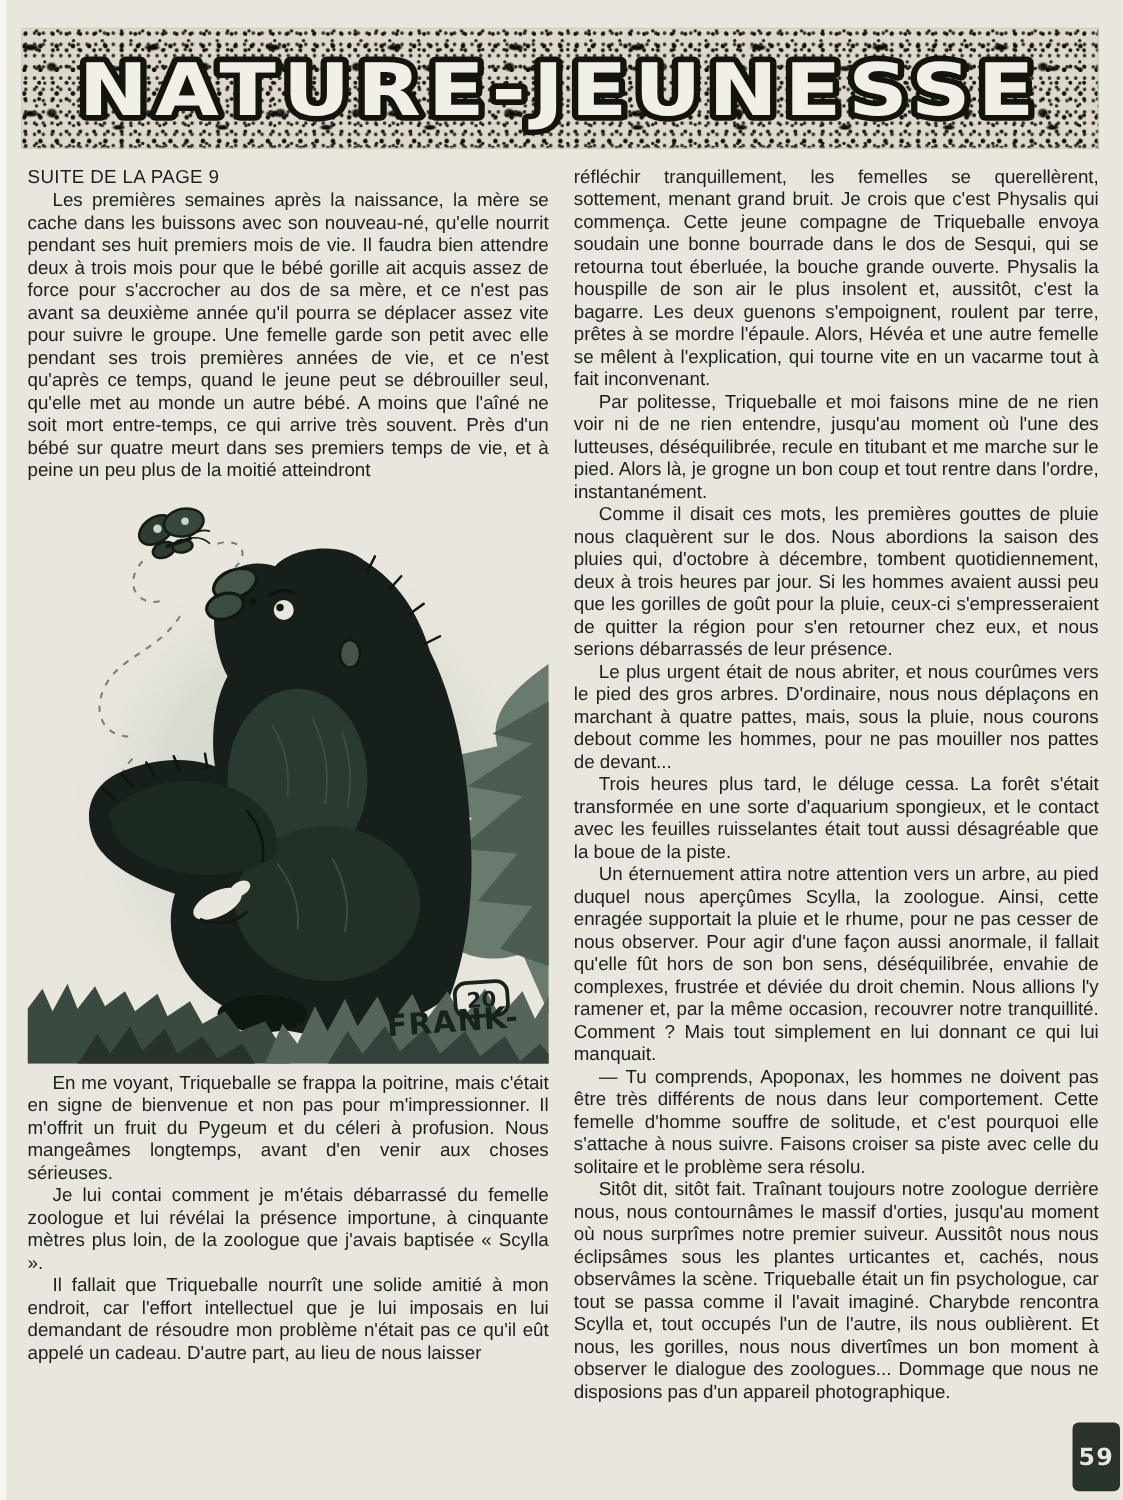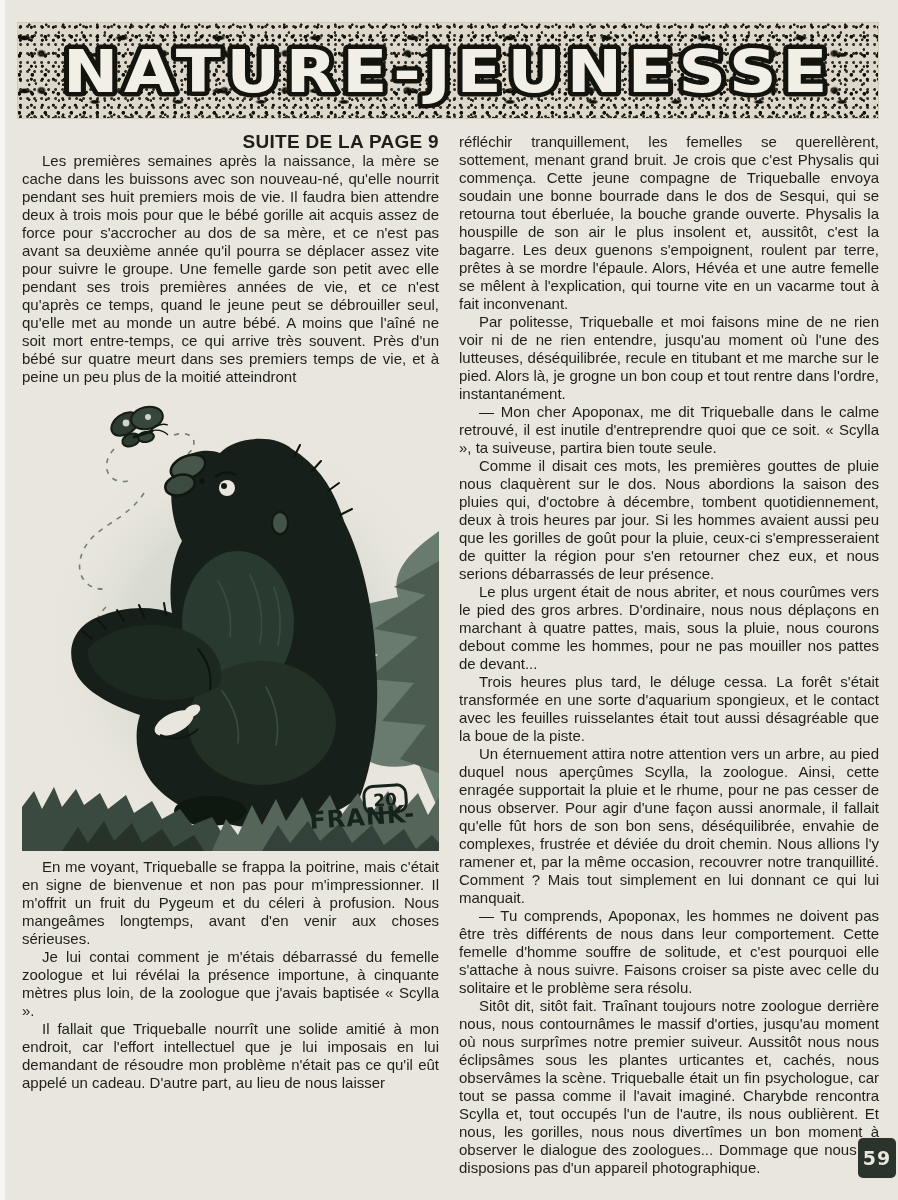--- a/index.html
+++ b/index.html
@@ -36,29 +36,29 @@
   
   .col{
     position:absolute;top:133px;color:#1e1e1c;
     font-size:15px;line-height:18px;text-align:justify;
   }
   .col-left{left:17px;width:417px;}
   .col-right{left:454px;width:420px;}
   .para{margin:0;text-indent:20px;}
   .para.noindent{text-indent:0;}
   .section-head{
-    margin:0 0 1px 0;font-size:19px;font-weight:bold;letter-spacing:.3px;
-    text-align:right;
+    margin:0 0 1px 0;font-size:15px;font-weight:normal;letter-spacing:.3px;
+    text-align:left;
   }
   
   .figure{margin:5px 0 7px 0;}
   .figure svg{display:block;width:417px;height:460px;}
   .sig-text{font-family:"DejaVu Sans",sans-serif;font-weight:bold;fill:#18221c;}
   .page-badge{
-    position:absolute;left:853px;top:1138px;width:38px;height:40px;
+    position:absolute;left:853px;top:1138px;width:38px;height:55px;
     background:#2b332d;border-radius:5px;
     display:flex;align-items:center;justify-content:center;
     color:#e9e6dd;font-weight:bold;font-size:19px;letter-spacing:1px;
     font-family:"DejaVu Sans",sans-serif;
     text-shadow:0 0 1px #10150f;
   }
 </style>
 </head>
 <body>
 
@@ -195,21 +195,20 @@
         <p class="para">En me voyant, Triqueballe se frappa la poitrine, mais c'était en signe de bienvenue et non pas pour m'impressionner. Il m'offrit un fruit du Pygeum et du céleri à profusion. Nous mangeâmes longtemps, avant d'en venir aux choses sérieuses.</p>
         <p class="para">Je lui contai comment je m'étais débarrassé du femelle zoologue et lui révélai la présence importune, à cinquante mètres plus loin, de la zoologue que j'avais baptisée « Scylla ».</p>
         <p class="para">Il fallait que Triqueballe nourrît une solide amitié à mon endroit, car l'effort intellectuel que je lui imposais en lui demandant de résoudre mon problème n'était pas ce qu'il eût appelé un cadeau. D'autre part, au lieu de nous laisser</p>
       </div>
   </div>
 
   <div class="col col-right">
     <div>
         <p class="para noindent">réfléchir tranquillement, les femelles se querellèrent, sottement, menant grand bruit. Je crois que c'est Physalis qui commença. Cette jeune compagne de Triqueballe envoya soudain une bonne bourrade dans le dos de Sesqui, qui se retourna tout éberluée, la bouche grande ouverte. Physalis la houspille de son air le plus insolent et, aussitôt, c'est la bagarre. Les deux guenons s'empoignent, roulent par terre, prêtes à se mordre l'épaule. Alors, Hévéa et une autre femelle se mêlent à l'explication, qui tourne vite en un vacarme tout à fait inconvenant.</p>
         <p class="para">Par politesse, Triqueballe et moi faisons mine de ne rien voir ni de ne rien entendre, jusqu'au moment où l'une des lutteuses, déséquilibrée, recule en titubant et me marche sur le pied. Alors là, je grogne un bon coup et tout rentre dans l'ordre, instantanément.</p>
-        <p class="para">— Mon cher Apoponax, me dit Triqueballe dans le calme retrouvé, il est inutile d'entreprendre quoi que ce soit. « Scylla », ta suiveuse, partira bien toute seule.</p>
         <p class="para">Comme il disait ces mots, les premières gouttes de pluie nous claquèrent sur le dos. Nous abordions la saison des pluies qui, d'octobre à décembre, tombent quotidiennement, deux à trois heures par jour. Si les hommes avaient aussi peu que les gorilles de goût pour la pluie, ceux-ci s'empresseraient de quitter la région pour s'en retourner chez eux, et nous serions débarrassés de leur présence.</p>
         <p class="para">Le plus urgent était de nous abriter, et nous courûmes vers le pied des gros arbres. D'ordinaire, nous nous déplaçons en marchant à quatre pattes, mais, sous la pluie, nous courons debout comme les hommes, pour ne pas mouiller nos pattes de devant...</p>
         <p class="para">Trois heures plus tard, le déluge cessa. La forêt s'était transformée en une sorte d'aquarium spongieux, et le contact avec les feuilles ruisselantes était tout aussi désagréable que la boue de la piste.</p>
         <p class="para">Un éternuement attira notre attention vers un arbre, au pied duquel nous aperçûmes Scylla, la zoologue. Ainsi, cette enragée supportait la pluie et le rhume, pour ne pas cesser de nous observer. Pour agir d'une façon aussi anormale, il fallait qu'elle fût hors de son bon sens, déséquilibrée, envahie de complexes, frustrée et déviée du droit chemin. Nous allions l'y ramener et, par la même occasion, recouvrer notre tranquillité. Comment ? Mais tout simplement en lui donnant ce qui lui manquait.</p>
         <p class="para">— Tu comprends, Apoponax, les hommes ne doivent pas être très différents de nous dans leur comportement. Cette femelle d'homme souffre de solitude, et c'est pourquoi elle s'attache à nous suivre. Faisons croiser sa piste avec celle du solitaire et le problème sera résolu.</p>
         <p class="para">Sitôt dit, sitôt fait. Traînant toujours notre zoologue derrière nous, nous contournâmes le massif d'orties, jusqu'au moment où nous surprîmes notre premier suiveur. Aussitôt nous nous éclipsâmes sous les plantes urticantes et, cachés, nous observâmes la scène. Triqueballe était un fin psychologue, car tout se passa comme il l'avait imaginé. Charybde rencontra Scylla et, tout occupés l'un de l'autre, ils nous oublièrent. Et nous, les gorilles, nous nous divertîmes un bon moment à observer le dialogue des zoologues... Dommage que nous ne disposions pas d'un appareil photographique.</p>
       </div>
 
   </div>
 

